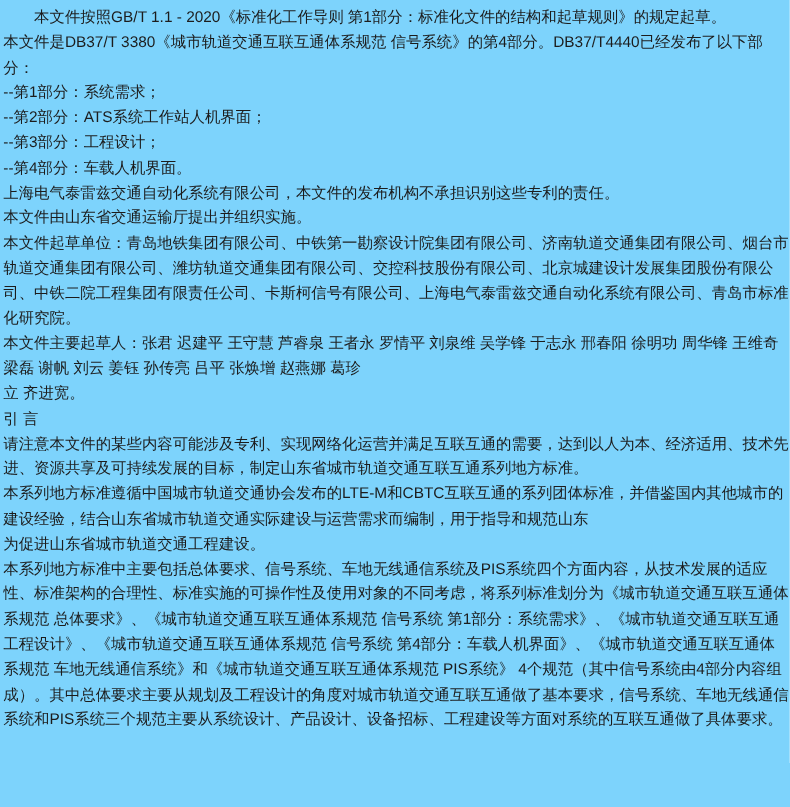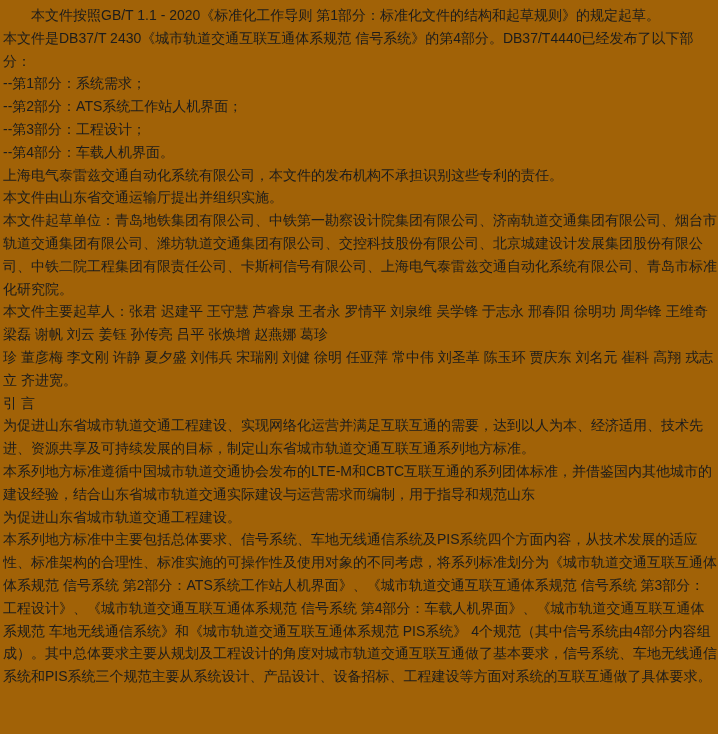--- a/index.html
+++ b/index.html
@@ -27,44 +27,43 @@
     line-height: 22.8px;
     white-space: pre;
     overflow: hidden;
     letter-spacing: 0;
     font-weight: 400;
   }
 </style>
 </head>
 <body>
 
-<main class="doc" style="color: rgb(28, 28, 28); background: #a16207;">
+<main class="doc" style="color: rgb(28, 28, 28); background: #7dd3fc;">
     <div class="line">　　本文件按照GB/T 1.1 - 2020《标准化工作导则 第1部分：标准化文件的结构和起草规则》的规定起草。</div>
-    <div class="line">本文件是DB37/T 2430《城市轨道交通互联互通体系规范 信号系统》的第4部分。DB37/T4440已经发布了以下部</div>
+    <div class="line">本文件是DB37/T 3380《城市轨道交通互联互通体系规范 信号系统》的第4部分。DB37/T4440已经发布了以下部</div>
     <div class="line">分：</div>
     <div class="line">--第1部分：系统需求；</div>
     <div class="line">--第2部分：ATS系统工作站人机界面；</div>
     <div class="line">--第3部分：工程设计；</div>
     <div class="line">--第4部分：车载人机界面。</div>
     <div class="line">上海电气泰雷兹交通自动化系统有限公司，本文件的发布机构不承担识别这些专利的责任。</div>
     <div class="line">本文件由山东省交通运输厅提出并组织实施。</div>
     <div class="line">本文件起草单位：青岛地铁集团有限公司、中铁第一勘察设计院集团有限公司、济南轨道交通集团有限公司、烟台市</div>
     <div class="line">轨道交通集团有限公司、潍坊轨道交通集团有限公司、交控科技股份有限公司、北京城建设计发展集团股份有限公</div>
     <div class="line">司、中铁二院工程集团有限责任公司、卡斯柯信号有限公司、上海电气泰雷兹交通自动化系统有限公司、青岛市标准</div>
     <div class="line">化研究院。</div>
     <div class="line">本文件主要起草人：张君 迟建平 王守慧 芦睿泉 王者永 罗情平 刘泉维 吴学锋 于志永 邢春阳 徐明功 周华锋 王维奇</div>
     <div class="line">梁磊 谢帆 刘云 姜钰 孙传亮 吕平 张焕增 赵燕娜 葛珍</div>
-    <div class="line">珍 董彦梅 李文刚 许静 夏夕盛 刘伟兵 宋瑞刚 刘健 徐明 任亚萍 常中伟 刘圣革 陈玉环 贾庆东 刘名元 崔科 高翔 戎志</div>
     <div class="line">立 齐进宽。</div>
     <div class="line">引 言</div>
-    <div class="line">为促进山东省城市轨道交通工程建设、实现网络化运营并满足互联互通的需要，达到以人为本、经济适用、技术先</div>
+    <div class="line">请注意本文件的某些内容可能涉及专利、实现网络化运营并满足互联互通的需要，达到以人为本、经济适用、技术先</div>
     <div class="line">进、资源共享及可持续发展的目标，制定山东省城市轨道交通互联互通系列地方标准。</div>
     <div class="line">本系列地方标准遵循中国城市轨道交通协会发布的LTE-M和CBTC互联互通的系列团体标准，并借鉴国内其他城市的</div>
     <div class="line">建设经验，结合山东省城市轨道交通实际建设与运营需求而编制，用于指导和规范山东</div>
     <div class="line">为促进山东省城市轨道交通工程建设。</div>
     <div class="line">本系列地方标准中主要包括总体要求、信号系统、车地无线通信系统及PIS系统四个方面内容，从技术发展的适应</div>
     <div class="line">性、标准架构的合理性、标准实施的可操作性及使用对象的不同考虑，将系列标准划分为《城市轨道交通互联互通体</div>
-    <div class="line">体系规范 信号系统 第2部分：ATS系统工作站人机界面》、《城市轨道交通互联互通体系规范 信号系统 第3部分：</div>
+    <div class="line">系规范 总体要求》、《城市轨道交通互联互通体系规范 信号系统 第1部分：系统需求》、《城市轨道交通互联互通</div>
     <div class="line">工程设计》、《城市轨道交通互联互通体系规范 信号系统 第4部分：车载人机界面》、《城市轨道交通互联互通体</div>
     <div class="line">系规范 车地无线通信系统》和《城市轨道交通互联互通体系规范 PIS系统》 4个规范（其中信号系统由4部分内容组</div>
     <div class="line">成）。其中总体要求主要从规划及工程设计的角度对城市轨道交通互联互通做了基本要求，信号系统、车地无线通信</div>
     <div class="line">系统和PIS系统三个规范主要从系统设计、产品设计、设备招标、工程建设等方面对系统的互联互通做了具体要求。</div>
   </main>
 
 </body></html>

